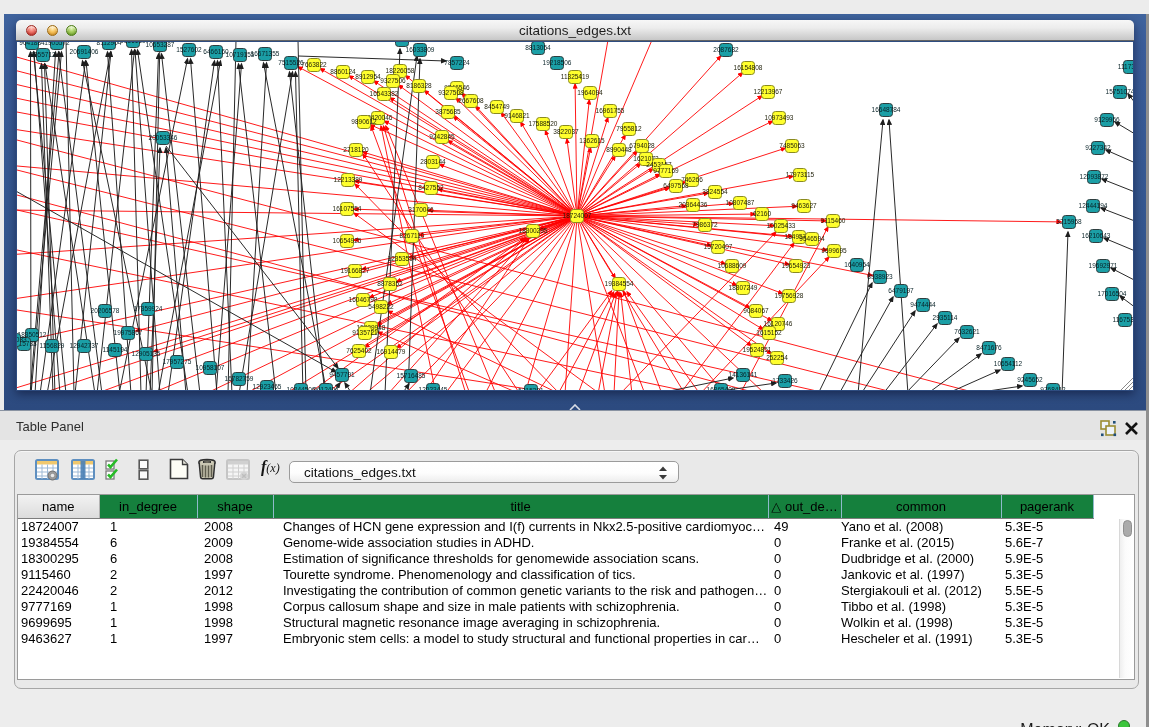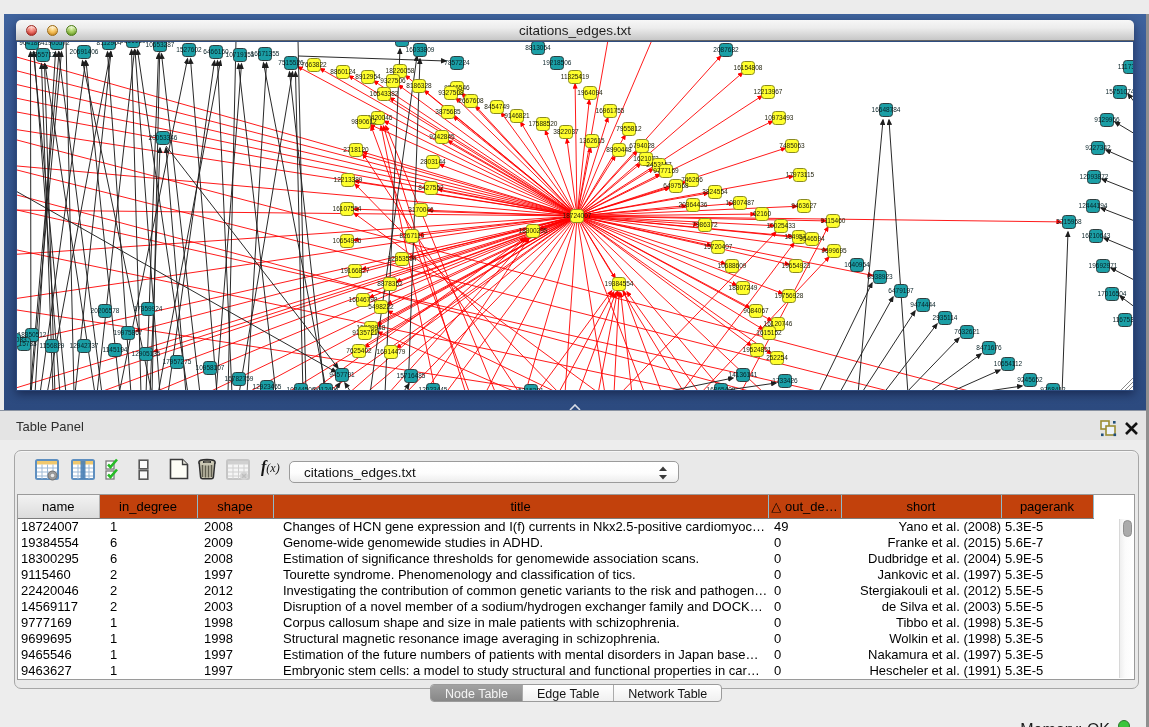--- a/index.html
+++ b/index.html
@@ -30,26 +30,26 @@
  border-top:1px solid #8a93a2;}
 #ptitle span{position:absolute;left:16px;top:8px;font-size:13px;color:#2e2e2e;}
 #pbody{position:absolute;left:14px;top:40px;width:1125px;height:239px;background:#e9e9e9;
  border:1px solid #a6a6a6;border-radius:7px;box-shadow:inset 0 1px 0 #f6f6f6;}
 #combo{position:absolute;left:274px;top:10px;width:390px;height:22px;border:1px solid #9b9b9b;border-radius:5px;
  background:linear-gradient(180deg,#ffffff 0%,#fdfdfd 55%,#ededed 100%);}
 #combo span{position:absolute;left:14px;top:3px;font-size:13.5px;color:#101010;}
 #tblwrap{position:absolute;left:2px;top:43px;width:1118px;height:186px;background:#ffffff;border:1px solid #9a9a9a;}
 table{border-collapse:collapse;table-layout:fixed;font-size:13px;color:#000;}
 th{height:23px;font-weight:normal;font-size:13px;
- background:#c2410c;border-right:1px solid #8fbacb;border-bottom:1px solid #7d7d7d;padding:0;}
+ background:#15803d;border-right:1px solid #8fbacb;border-bottom:1px solid #7d7d7d;padding:0;}
 th.gray{background:linear-gradient(180deg,#f2f2f2,#dcdcdc);border-right:1px solid #b3b3b3;}
 td{height:16px;padding:0 0 0 3px;white-space:nowrap;overflow:hidden;font-size:13px;}
 td:nth-child(2){padding-left:11px}td:nth-child(3){padding-left:7px}td:nth-child(4){padding-left:10px}
 td:nth-child(5){padding-left:6px}td:nth-child(7){padding-left:4px}
-td.c{text-align:right;padding:0;}
+td.c{text-align:left;padding:0;}
 #tabs{position:absolute;left:430px;top:274px;height:18px;z-index:5;border:1px solid #9b9b9b;border-radius:4px;
  background:linear-gradient(180deg,#ffffff,#f0f0f0);display:flex;overflow:hidden;}
 #tabs div{font-size:12.5px;color:#141414;padding:1px 14px 0 14px;line-height:16px;}
 #tabs div.sel{background:linear-gradient(180deg,#a2a2a2,#878787);color:#f4f4f4;}
 #tabs div.mid{border-left:1px solid #ababab;border-right:1px solid #ababab;}
 #mem{position:absolute;right:36px;top:311px;font-size:16px;color:#1c1c1c;}
 #dot{position:absolute;right:16px;top:310px;width:12px;height:12px;border-radius:50%;
  background:#3cc53c;border:1.5px solid #2b772b;}
 #vsb{position:absolute;right:1px;top:24px;bottom:1px;width:14px;
  background:linear-gradient(90deg,#efefef,#fbfbfb 40%,#ffffff);border-left:1px solid #d8d8d8;}
@@ -654,48 +654,48 @@
               <col style="width:160px">
               <col style="width:92px">
             </colgroup>
             <tbody>
               <tr>
                 <th class="gray">name</th>
                 <th>in_degree</th>
                 <th>shape</th>
                 <th>title</th>
                 <th>△ out_de…</th>
-                <th>short</th>
+                <th>common</th>
                 <th>pagerank</th>
               </tr>
               <tr>
                 <td>18724007</td>
                 <td>1</td>
                 <td>2008</td>
                 <td>Changes of HCN gene expression and I(f) currents in Nkx2.5-positive cardiomyoc…</td>
                 <td>49</td>
                 <td class="c">Yano et al. (2008)</td>
                 <td>5.3E-5</td>
               </tr>
               <tr>
                 <td>19384554</td>
                 <td>6</td>
                 <td>2009</td>
-                <td>Genome-wide genomewide studies in ADHD.</td>
+                <td>Genome-wide association studies in ADHD.</td>
                 <td>0</td>
                 <td class="c">Franke et al. (2015)</td>
                 <td>5.6E-7</td>
               </tr>
               <tr>
                 <td>18300295</td>
                 <td>6</td>
                 <td>2008</td>
                 <td>Estimation of significance thresholds for genomewide association scans.</td>
                 <td>0</td>
-                <td class="c">Dudbridge et al. (2004)</td>
+                <td class="c">Dudbridge et al. (2000)</td>
                 <td>5.9E-5</td>
               </tr>
               <tr>
                 <td>9115460</td>
                 <td>2</td>
                 <td>1997</td>
                 <td>Tourette syndrome. Phenomenology and classification of tics.</td>
                 <td>0</td>
                 <td class="c">Jankovic et al. (1997)</td>
                 <td>5.3E-5</td>
@@ -703,71 +703,48 @@
               <tr>
                 <td>22420046</td>
                 <td>2</td>
                 <td>2012</td>
                 <td>Investigating the contribution of common genetic variants to the risk and pathogen…</td>
                 <td>0</td>
                 <td class="c">Stergiakouli et al. (2012)</td>
                 <td>5.5E-5</td>
               </tr>
               <tr>
-                <td>14569117</td>
-                <td>2</td>
-                <td>2003</td>
-                <td>Disruption of a novel member of a sodium/hydrogen exchanger family and DOCK…</td>
-                <td>0</td>
-                <td class="c">de Silva et al. (2003)</td>
-                <td>5.5E-5</td>
-              </tr>
-              <tr>
                 <td>9777169</td>
                 <td>1</td>
                 <td>1998</td>
                 <td>Corpus callosum shape and size in male patients with schizophrenia.</td>
                 <td>0</td>
                 <td class="c">Tibbo et al. (1998)</td>
                 <td>5.3E-5</td>
               </tr>
               <tr>
                 <td>9699695</td>
                 <td>1</td>
                 <td>1998</td>
                 <td>Structural magnetic resonance image averaging in schizophrenia.</td>
                 <td>0</td>
                 <td class="c">Wolkin et al. (1998)</td>
                 <td>5.3E-5</td>
               </tr>
               <tr>
-                <td>9465546</td>
-                <td>1</td>
-                <td>1997</td>
-                <td>Estimation of the future numbers of patients with mental disorders in Japan base…</td>
-                <td>0</td>
-                <td class="c">Nakamura et al. (1997)</td>
-                <td>5.3E-5</td>
-              </tr>
-              <tr>
                 <td>9463627</td>
                 <td>1</td>
                 <td>1997</td>
                 <td>Embryonic stem cells: a model to study structural and functional properties in car…</td>
                 <td>0</td>
                 <td class="c">Hescheler et al. (1991)</td>
                 <td>5.3E-5</td>
               </tr>
             </tbody>
           </table>
    <div id="vsb">
             <div></div>
           </div>
    </div>
  </div>
- <div id="tabs">
-   <div class="sel">Node Table</div>
-        <div class="mid">Edge Table</div>
-        <div>Network Table</div>
- </div>
  <div id="mem">Memory: OK</div>
       <div id="dot"></div>
 </div>
 </div>
 </body></html>

